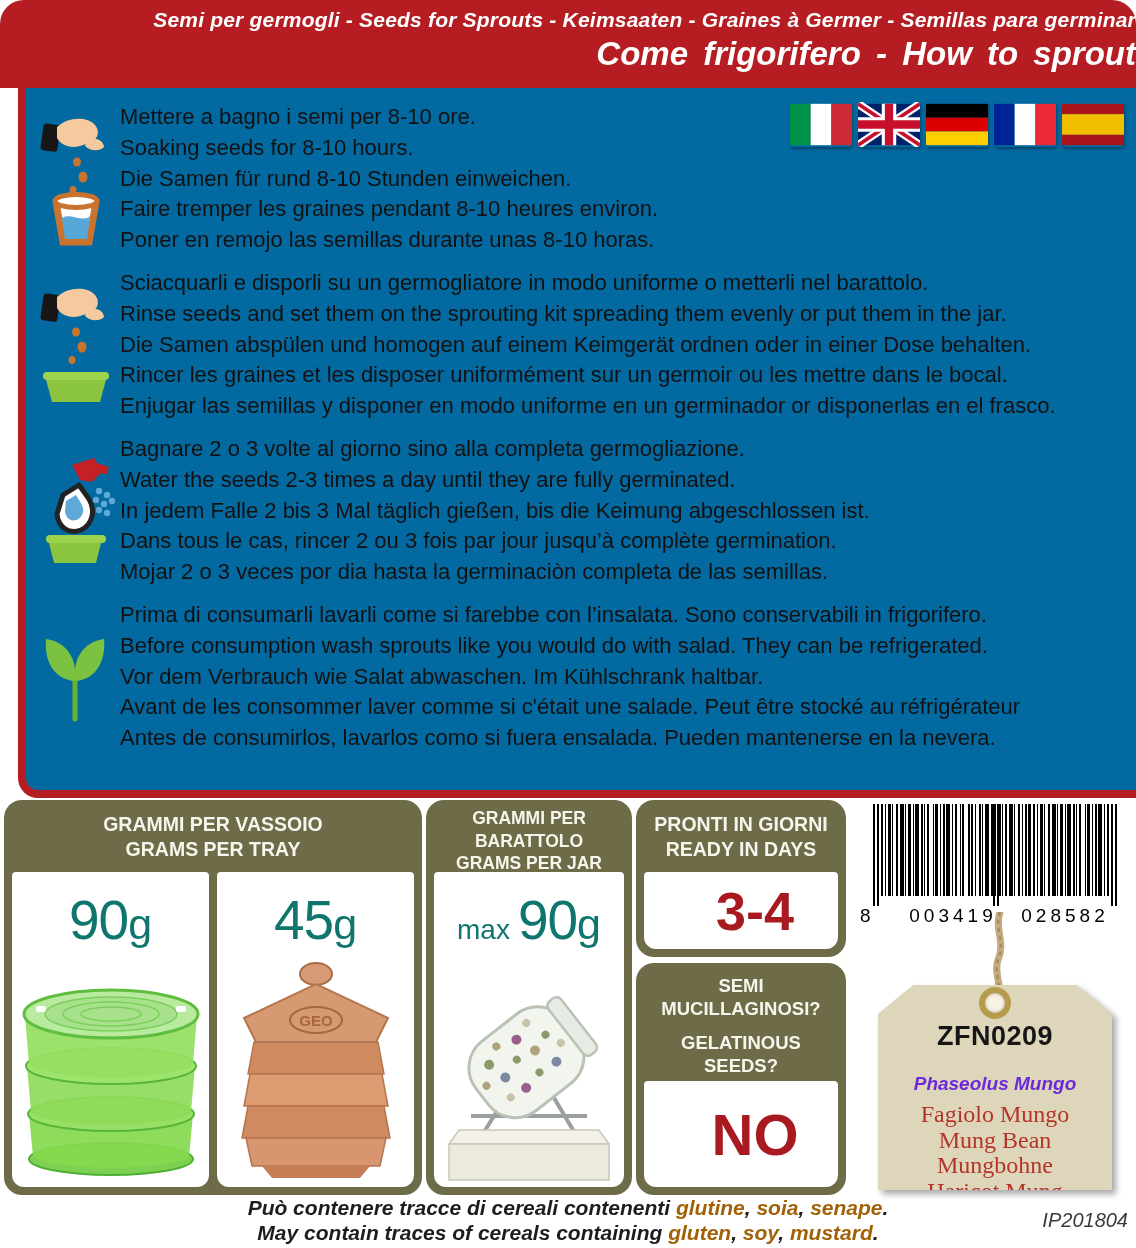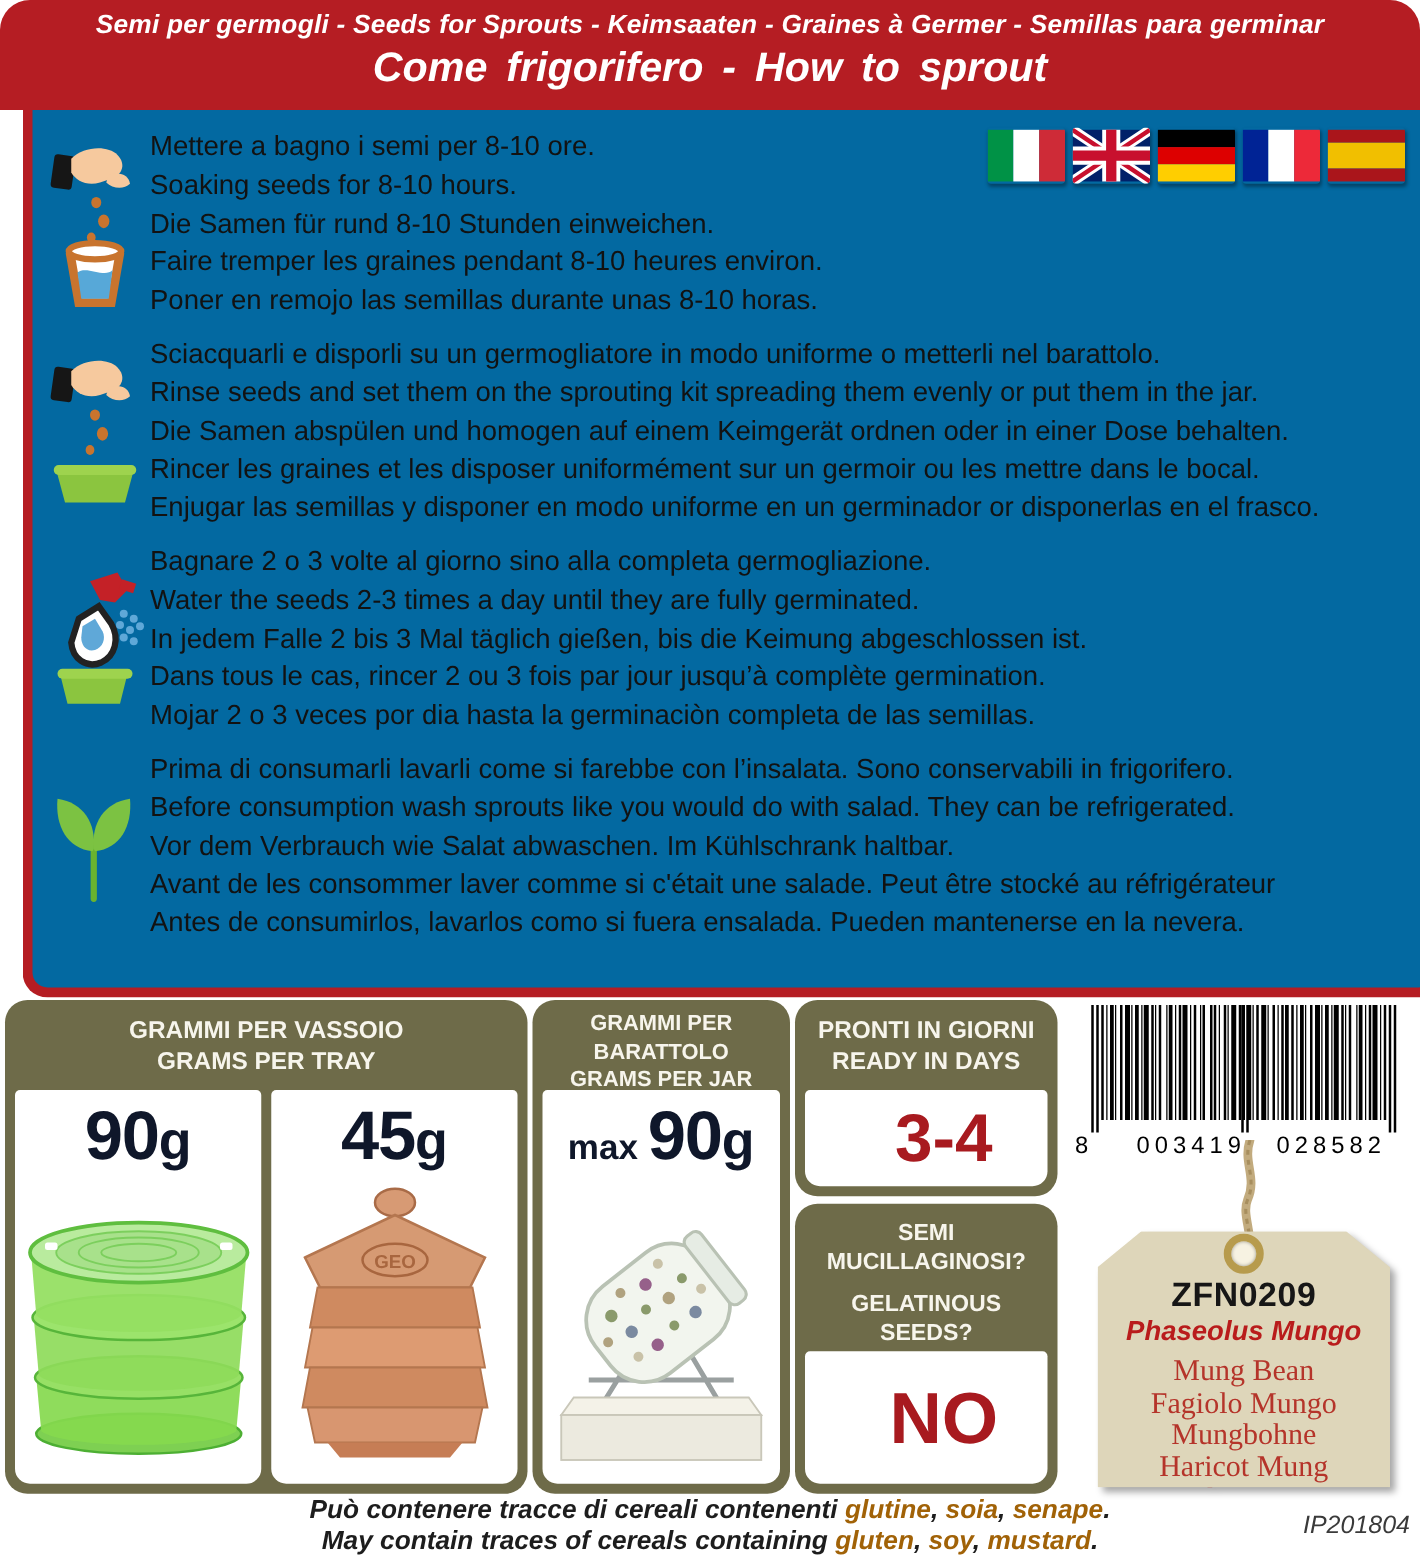--- a/index.html
+++ b/index.html
@@ -4,21 +4,21 @@
 <style>
   * { margin:0; padding:0; box-sizing:border-box; }
   body { background:#fff; }
   .root{
     position:relative; width:1136px; height:1248px; background:#fff;
     font-family:"Liberation Sans", sans-serif; overflow:hidden; color:#111;
   }
   
   .banner{
     position:absolute; left:0; top:0; width:1136px; height:88px;
-    background:#b51d23; border-radius:24px 24px 0 0; text-align:center; color:#fff;
+    background:#b51d23; border-radius:24px 24px 0 0; text-align:right; color:#fff;
   }
   .banner-l1{ padding-top:8px; font-size:21px; font-weight:bold; font-style:italic; letter-spacing:.2px; }
   .banner-l2{ margin-top:3px; font-size:33px; font-weight:bold; font-style:italic; word-spacing:6px; }
   
   .main{
     position:absolute; left:0; top:88px; width:1136px; height:710px;
     background:#0369a1; border:8px solid #b51d23; border-top:0;
     border-radius:0 0 20px 20px; padding:14px 6px 0 6px;margin-left:18px;
   }
   .flags{ position:absolute; top:14px; right:22px; display:flex; gap:6px; }
@@ -32,42 +32,42 @@
   
   .bottom{ position:absolute; left:0; top:800px; width:1136px; height:395px;border-radius:12px; }
   .panel{ position:absolute; background:#6e6b49; border-radius:18px; overflow:hidden; }
   .panel-header{ color:#f7f5ec; font-weight:bold; text-align:center; }
   .ph-big{ font-size:19.5px; line-height:25px; padding-top:12px; }
   .ph-jar{ font-size:17.5px; line-height:22.5px; padding-top:7px; }
   .ph-gel{ font-size:18.5px; line-height:23px; padding-top:11px; }
   .gel-gap{ height:11px; }
   .cards{ position:absolute; top:72px; left:8px; right:8px; bottom:8px; display:flex; gap:8px; }
   .card{ flex:1; background:#fff; border-radius:4px 4px 12px 12px; text-align:center; overflow:hidden; }
-  .card-value{ margin-top:4px; color:#0f172a; font-weight:bold; }
+  .card-value{ margin-top:16px; color:#0f766e; font-weight:normal; }
   .cv-num{ font-size:55px; letter-spacing:-1px; }
   .cv-unit{ font-size:43px; }
   .cv-prefix{ font-size:28px; margin-right:8px; }
   .card-center{ display:flex; align-items:center; justify-content:center;padding-left:28px; }
   .big-red{ color:#a81a1f; font-weight:bold; font-size:54px; }
   .product{ margin-top:2px; }
   
   .barcode{ position:absolute; left:856px; top:0; width:280px; height:134px; background:#fff; }
   .barcode text{ font-family:"Liberation Sans", sans-serif; font-size:19px; fill:#000; }
   
   .twine{ position:absolute; left:972px; top:112px; width:56px; height:92px; }
   .tag-wrap{ position:absolute; left:878px; top:185px; width:234px; height:205px;
              filter:drop-shadow(4px 4px 3px rgba(0,0,0,.35)); }
   .tag{ position:absolute; inset:0; background:#ded6ba;
         clip-path:polygon(15% 0%, 85% 0%, 100% 14%, 100% 100%, 0% 100%, 0% 14%);
         text-align:center; }
   .eyelet{ position:absolute; left:50%; top:2px; transform:translateX(-50%);
            width:32px; height:32px; border-radius:50%; border:6px solid #b79b4d;
            background:#f7f2e2; box-shadow:inset 0 0 3px rgba(0,0,0,.4); }
   .tag-code{ margin-top:36px; font-size:27px; font-weight:bold; color:#161616; letter-spacing:.5px; }
-  .tag-species{ font-size:22px; font-style:italic; font-weight:bold; color:#b91c1c; }
+  .tag-species{ font-size:19px; font-style:italic; font-weight:bold; color:#6d28d9;margin-top:21px; }
   .tag-names{ margin-top:7px; font-family:"Liberation Serif", serif; color:#b5342a; }
   .tag-names .tn{ font-size:24px; line-height:25.5px; }
   
   .footer{ position:absolute; left:0; top:1195px; width:1136px; height:53px; text-align:center; }
   .foot-line{ font-size:21px; font-weight:bold; font-style:italic; color:#1d1d1d; line-height:25px; }
   .foot-line .red{ color:#a16207; }
   .print-code{ position:absolute; right:8px; top:14px; font-size:20px; font-style:italic; color:#3a3a3a; }
 </style>
 </head>
 <body>
@@ -347,22 +347,22 @@
         <path d="M28,0 C22,18 34,30 26,48 C22,58 28,70 28,84" stroke="#c2ab7e" stroke-width="7" fill="none" stroke-linecap="round"></path>
         <path d="M28,0 C22,18 34,30 26,48 C22,58 28,70 28,84" stroke="#a78e5e" stroke-width="2.5" fill="none" stroke-dasharray="4 4"></path>
       </svg>
     </div>
 
     <div class="tag-wrap">
       <div class="tag">
         <div class="tag-code">ZFN0209</div>
         <div class="tag-species">Phaseolus Mungo</div>
         <div class="tag-names">
+          <div class="tn">Fagiolo Mungo</div>
           <div class="tn">Mung Bean</div>
-          <div class="tn">Fagiolo Mungo</div>
           <div class="tn">Mungbohne</div>
           <div class="tn">Haricot Mung</div>
           <div class="tn">Judia Mung</div>
         </div>
       </div>
       <div class="eyelet"></div>
     </div>
   </div>
 
   <div class="footer">

